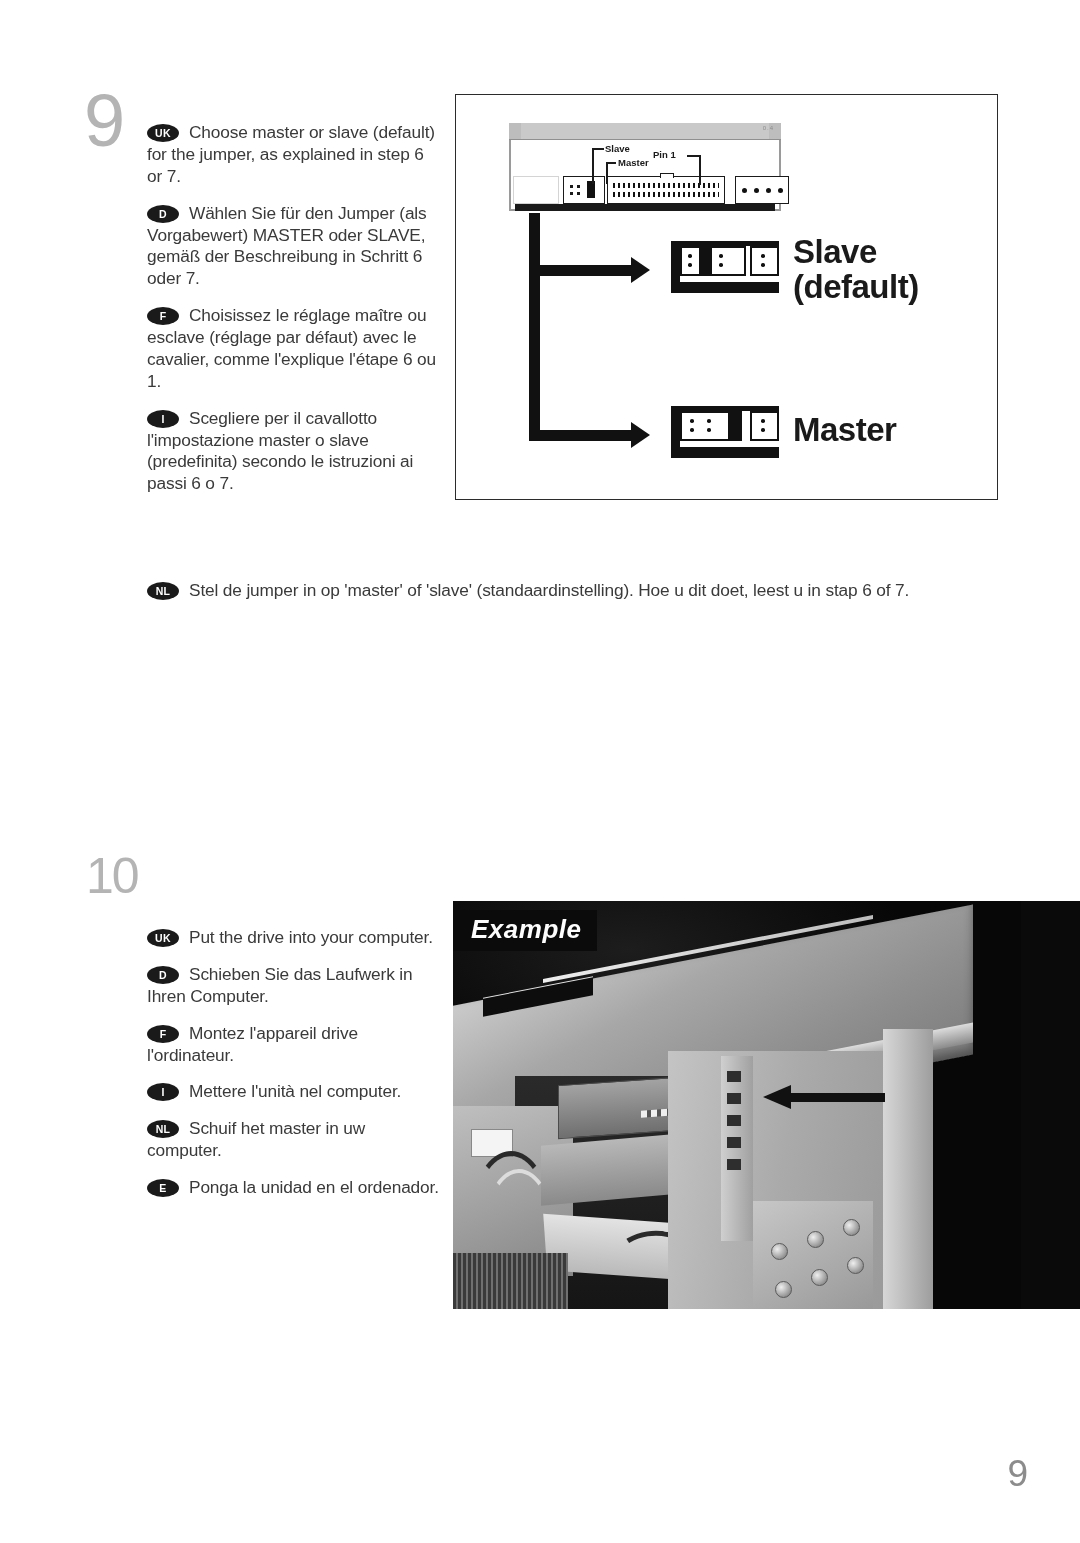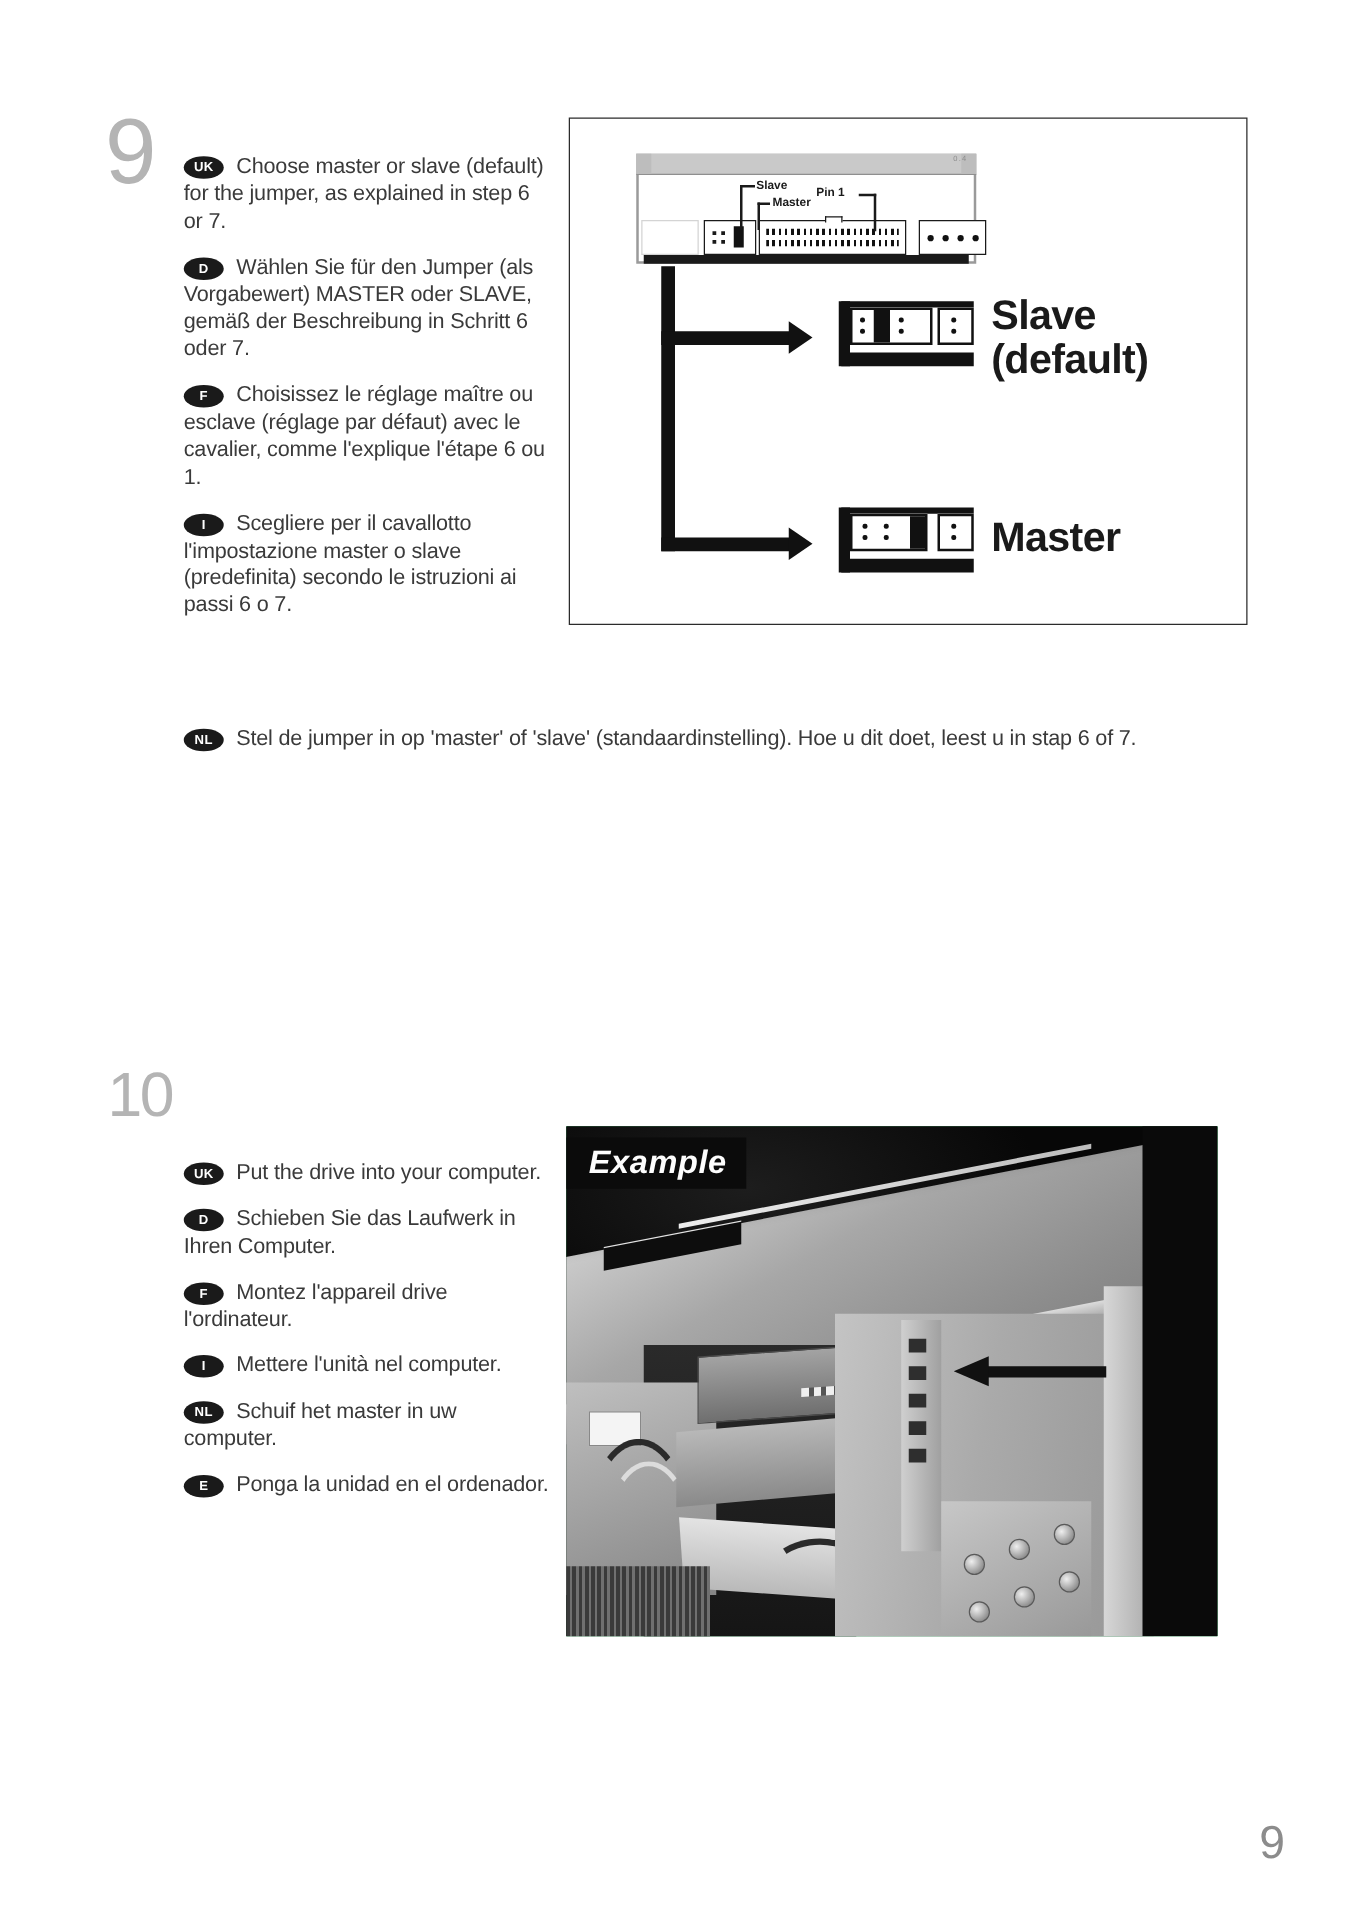--- a/index.html
+++ b/index.html
@@ -278,24 +278,24 @@
     line-height: 1.05;
     letter-spacing: -0.5px;
     white-space: pre-line;
   }
 
   
   #photo-panel {
     position: absolute;
     left: 453px;
     top: 901px;
-    width: 521px;
+    width: 628px;
     height: 408px;
     overflow: hidden;
-    background: #22c55e;
+    background: #86efac;
   }
   .photo-bg {
     position: absolute;
     inset: 0;
     background:
       radial-gradient(ellipse 60% 40% at 28% 12%, #1d1d1d 0%, #070707 75%),
       linear-gradient(180deg, #0a0a0a 0%, #101010 100%);
   }
   
   .case-top {

